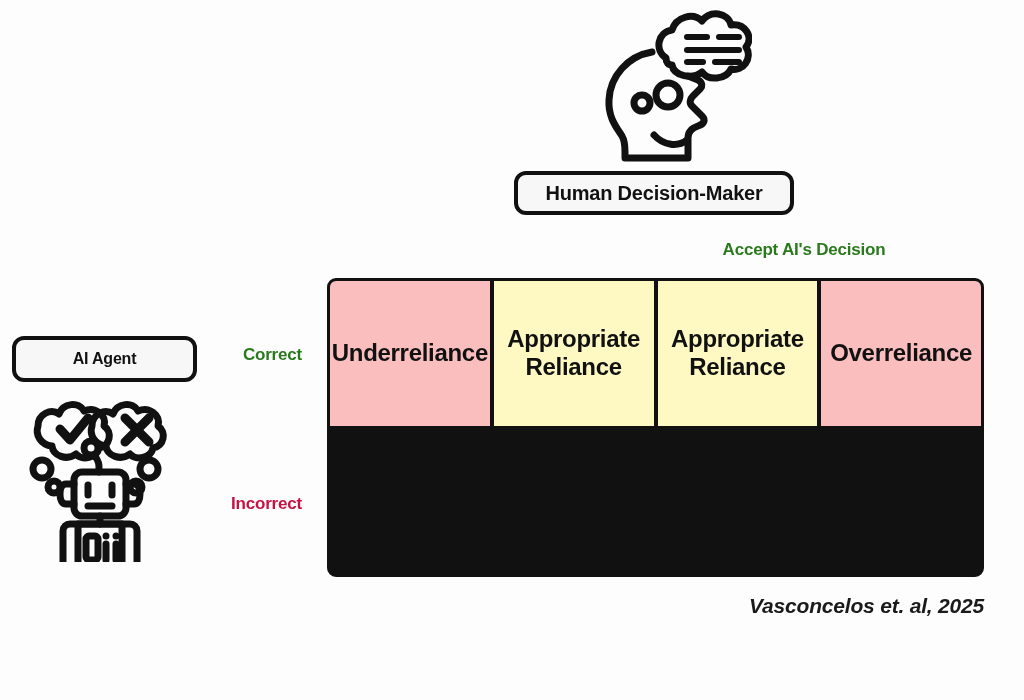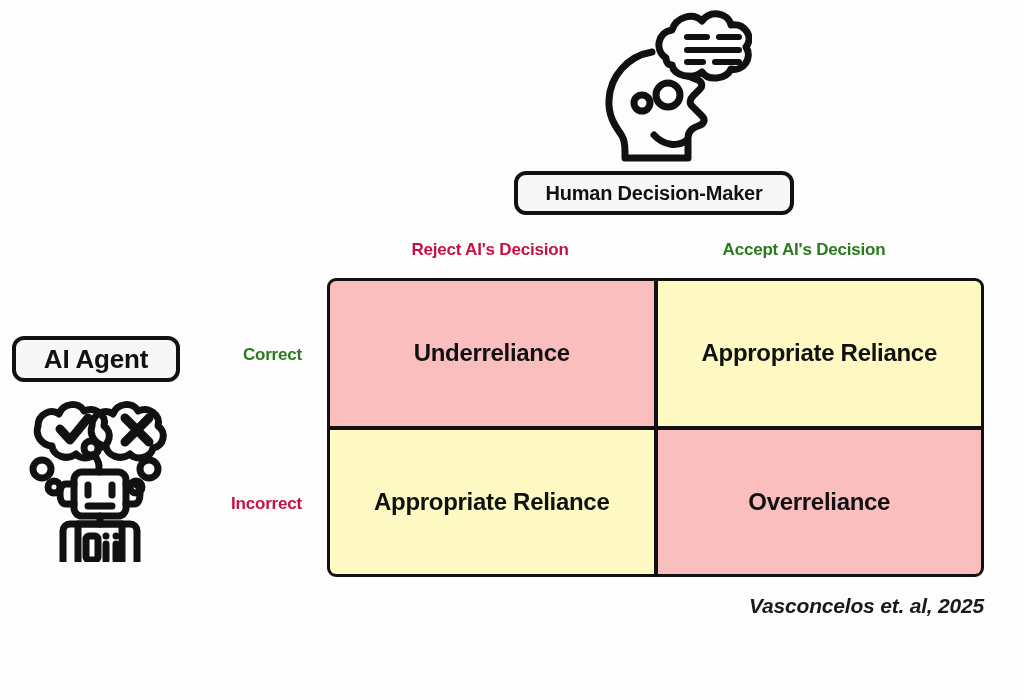--- a/index.html
+++ b/index.html
@@ -40,23 +40,23 @@
     left: 514px;
     top: 171px;
     width: 280px;
     height: 44px;
     font-size: 20px;
   }
 
   #ai-box {
     left: 12px;
     top: 336px;
-    width: 168px;
+    width: 185px;
     height: 46px;
-    font-size: 26px;
+    font-size: 16px;
   }
 
   
   .icon-wrap {
     position: absolute;
   }
   #human-icon-wrap {
     left: 592px;
     top: 6px;
     width: 160px;
@@ -74,21 +74,21 @@
     position: absolute;
     left: 327px;
     top: 278px;
     width: 657px;
     height: 299px;
     box-sizing: border-box;
     border: 3px solid #111111;
     border-radius: 9px;
     overflow: hidden;
     display: grid;
-    grid-template-columns: 1fr 1fr;
+    grid-template-columns: 1fr 1fr 1fr 1fr;
     grid-template-rows: 1fr 1fr;
     background: #111111;
     gap: 4px;
   }
   .cell {
     display: flex;
     align-items: center;
     justify-content: center;
     font-size: 24px;
     font-weight: bold;
@@ -266,21 +266,20 @@
 
       <path d="M40 33 L 50 44 L 68 22" fill="none" stroke="#111111" stroke-width="9" stroke-linecap="round" stroke-linejoin="round"></path>
 
       <g stroke="#111111" stroke-width="9" stroke-linecap="round">
         <path d="M105 22 L 129 46"></path>
         <path d="M129 22 L 105 46"></path>
       </g>
     </svg>
   </div>
 
-  <div class="col-head" id="col-head-reject">Reject AI's Decision</div>
   <div class="col-head" id="col-head-accept">Accept AI's Decision</div>
 
   <div class="row-head" id="row-head-correct">Correct</div>
   <div class="row-head" id="row-head-incorrect">Incorrect</div>
 
   <div id="matrix">
     <div class="cell red">Underreliance</div>
     <div class="cell green">Appropriate Reliance</div>
     <div class="cell green">Appropriate Reliance</div>
     <div class="cell red">Overreliance</div>

